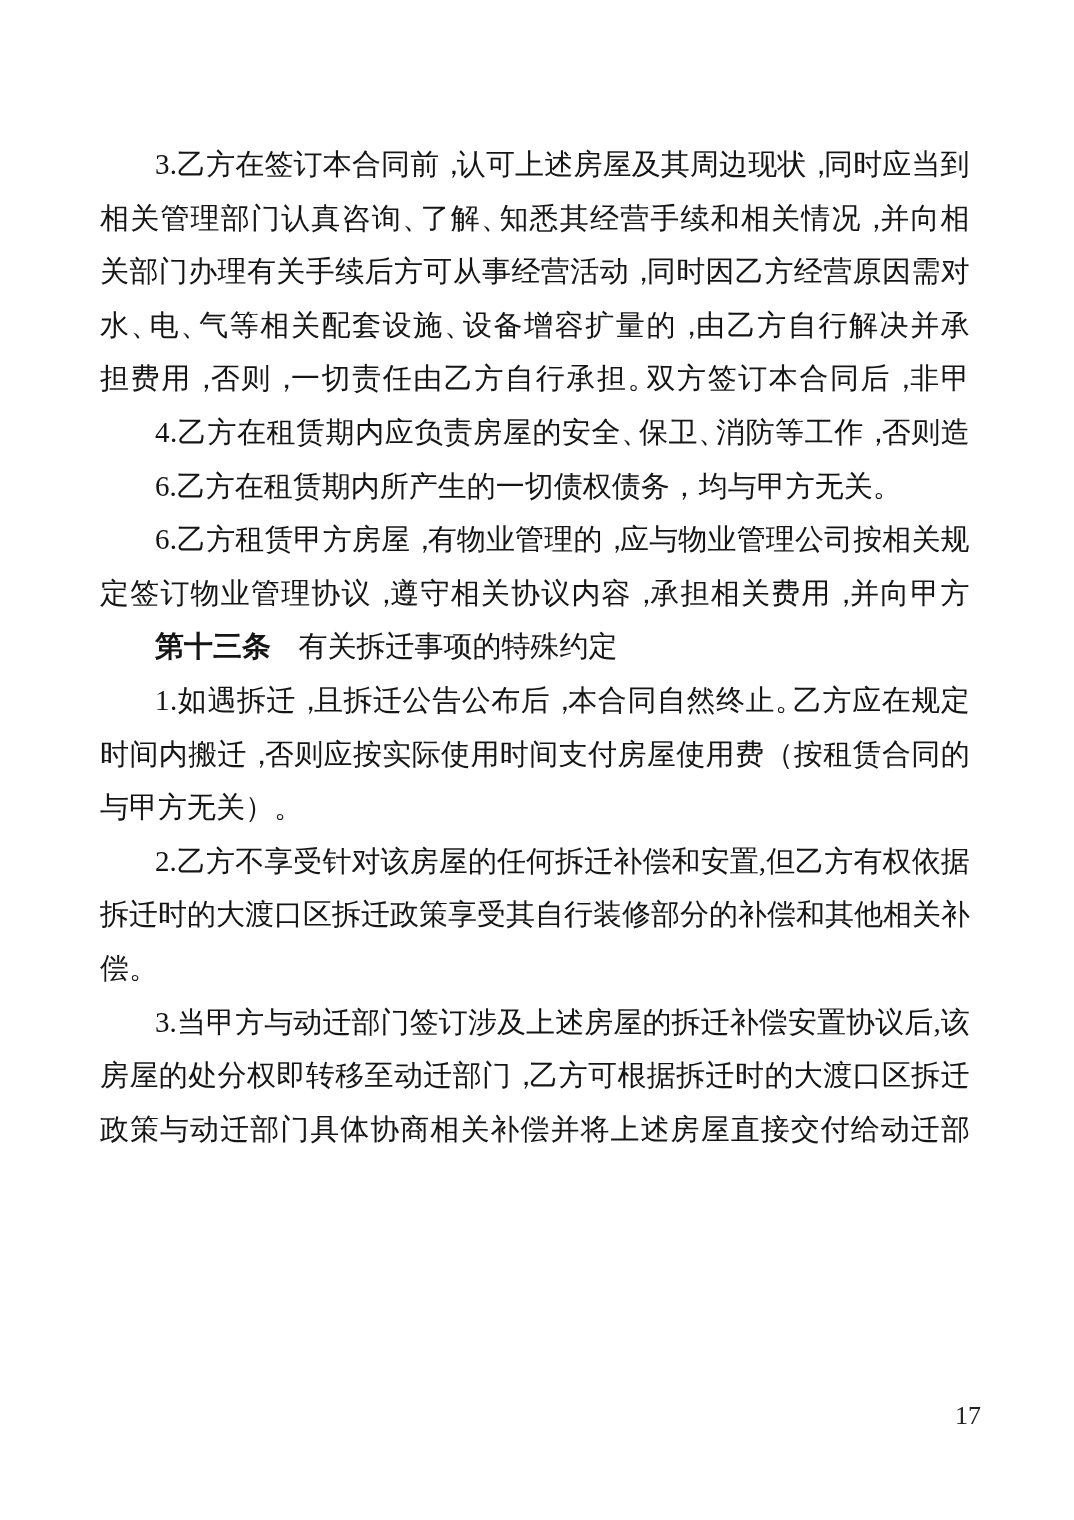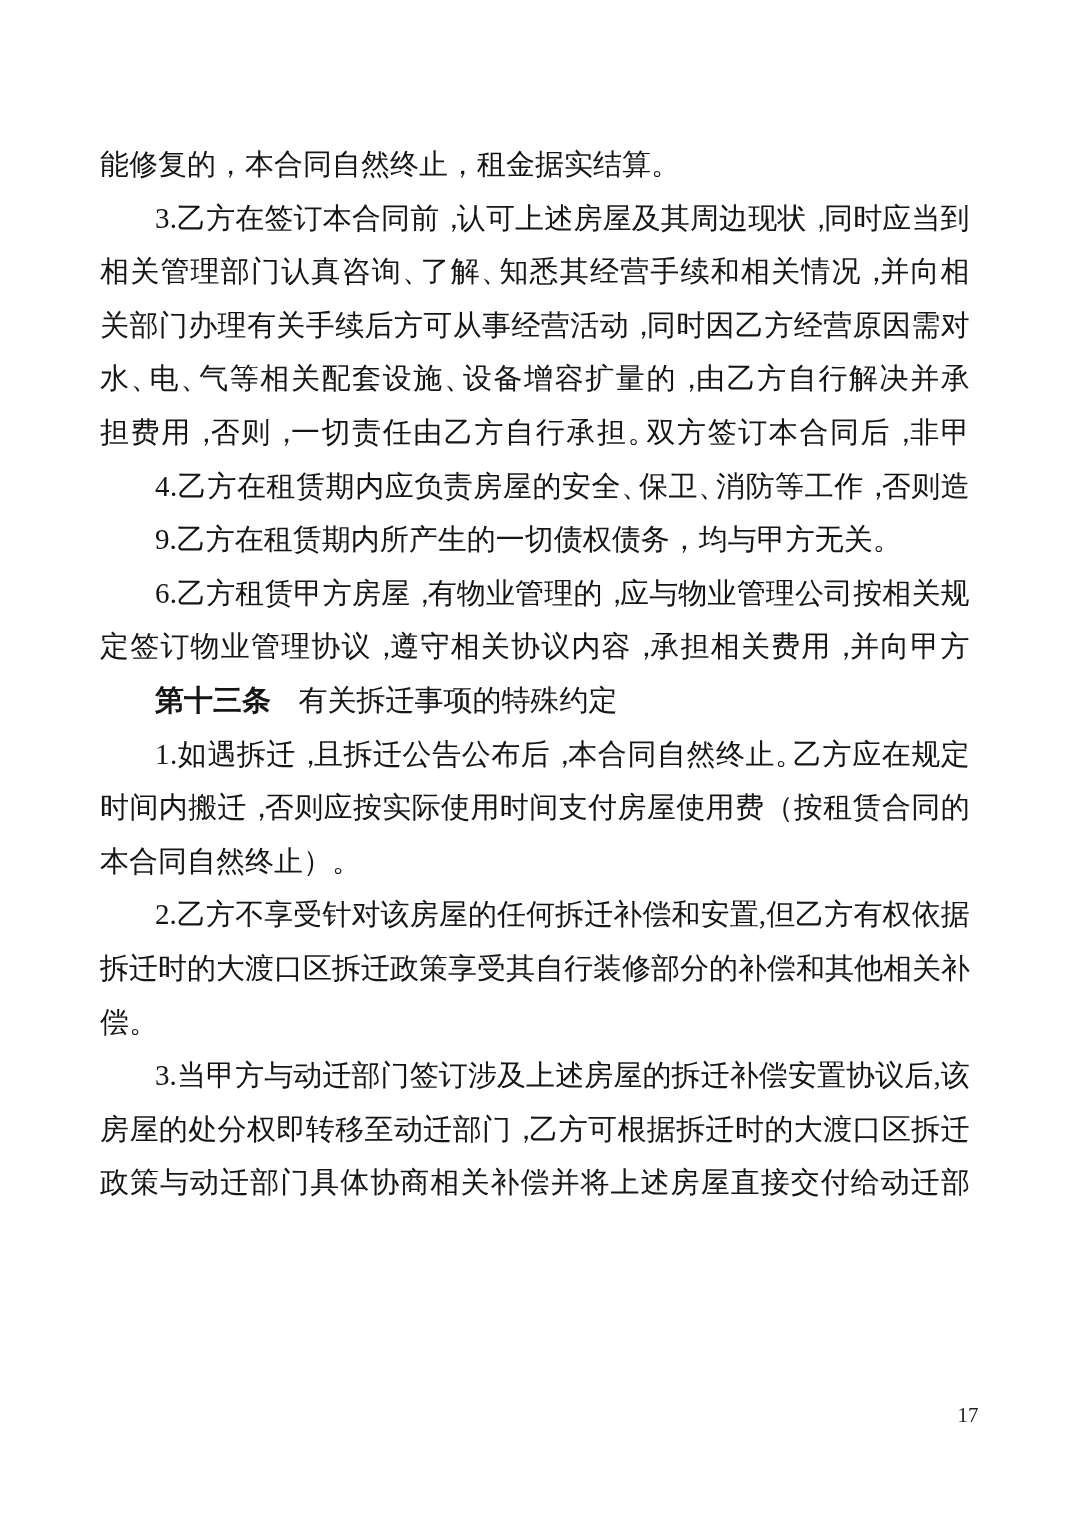--- a/index.html
+++ b/index.html
@@ -56,31 +56,30 @@
   .heading .h-label {
     font-weight: 700;
     margin-right: 0.95em;
   }
   .page-number {
     position: absolute;
     left: 940px;
     top: 1402px;
     width: 56px;
     text-align: center;
-    font-size: 21px;
+    font-size: 26px;
     line-height: 27px;
     color: #222222;
   }
 </style>
 </head>
 <body>
 
 <div class="page">
   <div class="doc-body">
-      <div class="line">能修复的，本合同自然终止，租金据实结算。</div>
       <div class="line indent j">
         <span>3</span>
         <span>.</span>
         <span>乙</span>
         <span>方</span>
         <span>在</span>
         <span>签</span>
         <span>订</span>
         <span>本</span>
         <span>合</span>
@@ -259,21 +258,21 @@
         <span>消</span>
         <span>防</span>
         <span>等</span>
         <span>工</span>
         <span>作</span>
         <span class="p">，</span>
         <span>否</span>
         <span>则</span>
         <span>造</span>
       </div>
-      <div class="line indent">9.乙方在租赁期内所产生的一切债权债务，均与甲方无关。</div>
+      <div class="line indent">6.乙方在租赁期内所产生的一切债权债务，均与甲方无关。</div>
       <div class="line indent j">
         <span>6</span>
         <span>.</span>
         <span>乙</span>
         <span>方</span>
         <span>租</span>
         <span>赁</span>
         <span>甲</span>
         <span>方</span>
         <span>房</span>
@@ -389,21 +388,21 @@
         <span>用</span>
         <span>费</span>
         <span>（</span>
         <span>按</span>
         <span>租</span>
         <span>赁</span>
         <span>合</span>
         <span>同</span>
         <span>的</span>
       </div>
-      <div class="line">本合同自然终止）。</div>
+      <div class="line">与甲方无关）。</div>
       <div class="line indent j">
         <span>2</span>
         <span>.</span>
         <span>乙</span>
         <span>方</span>
         <span>不</span>
         <span>享</span>
         <span>受</span>
         <span>针</span>
         <span>对</span>

